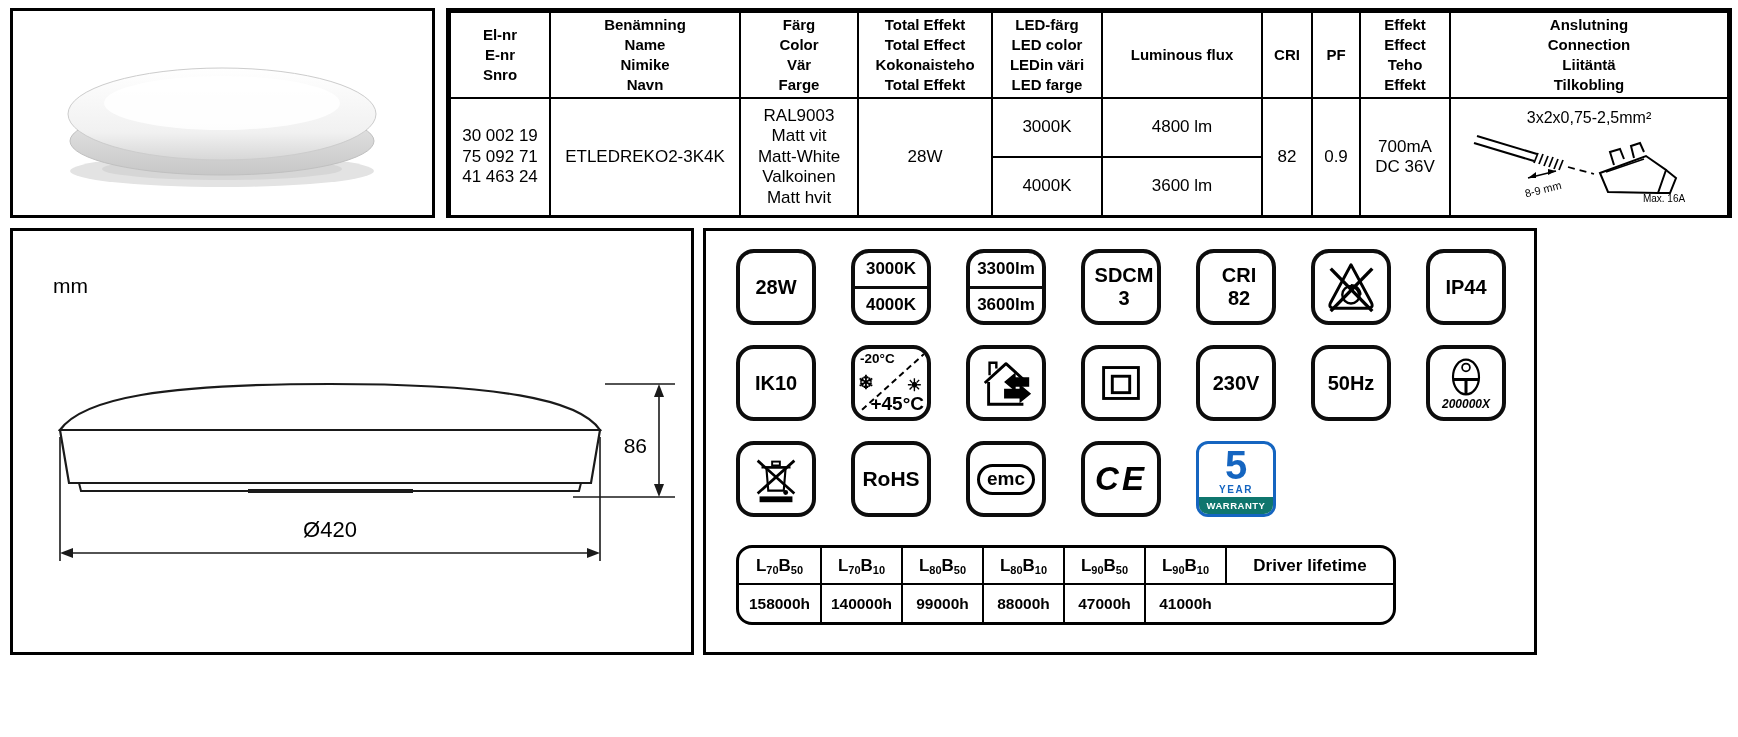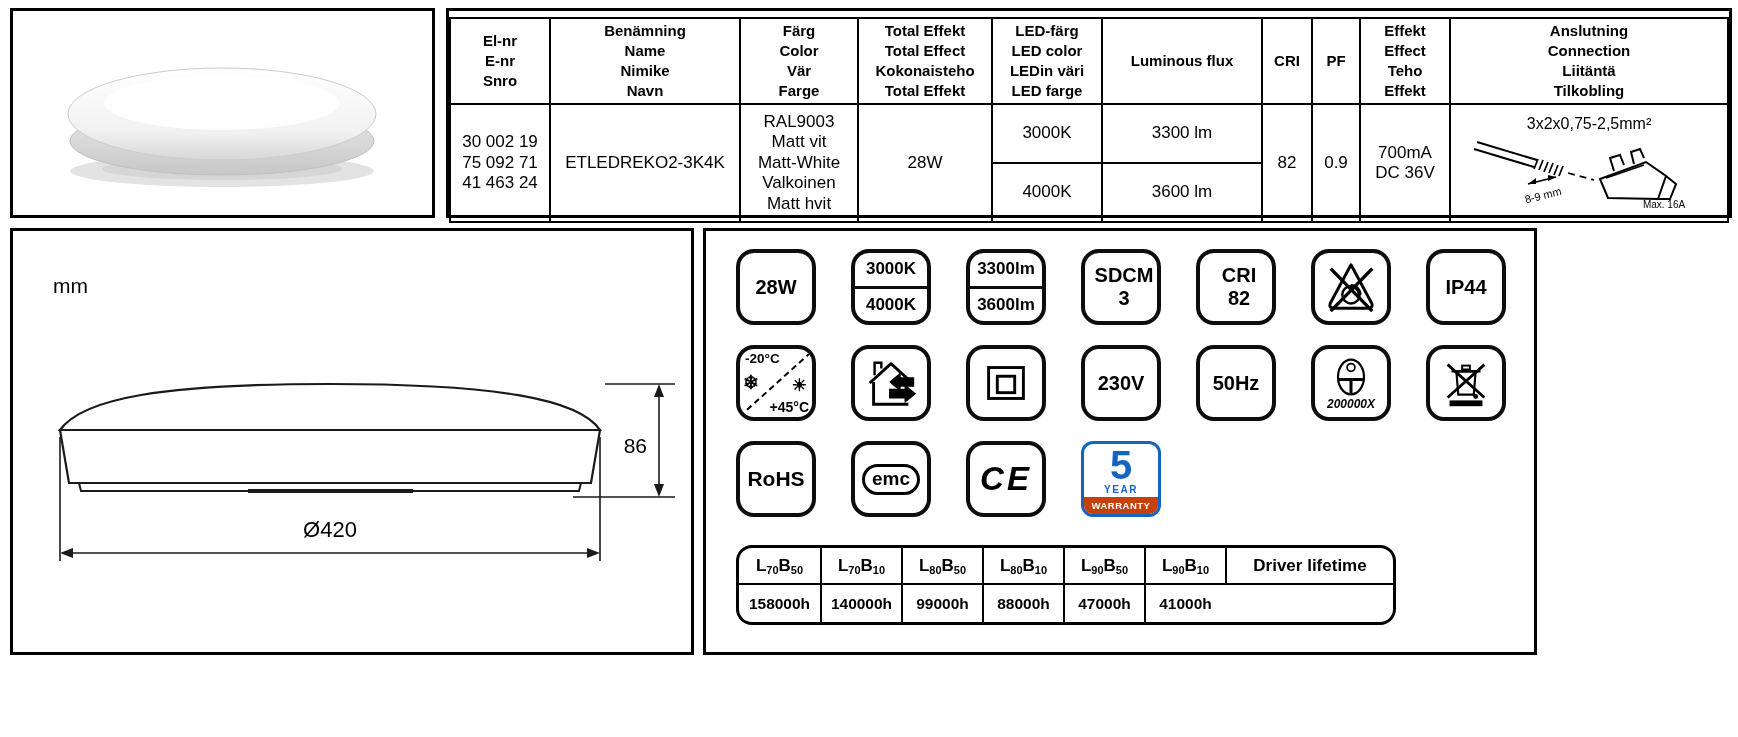--- a/index.html
+++ b/index.html
@@ -5,21 +5,21 @@
   html,body{margin:0;padding:0;}
   body{
     width:1738px;height:737px;background:#fff;position:relative;
     font-family:"Liberation Sans",sans-serif;color:#000;overflow:hidden;
   }
   .box{position:absolute;border:3px solid #000;background:#fff;box-sizing:border-box;}
   .preline{white-space:pre-line;}
 
   
   #spec-box{left:446px;top:8px;width:1286px;height:210px;}
-  #spec-box table{border-collapse:collapse;width:100%;height:100%;table-layout:fixed;margin-top:6px;}
+  #spec-box table{border-collapse:collapse;width:100%;height:100%;table-layout:fixed;}
   #spec-box th,#spec-box td{border:2px solid #000;text-align:center;vertical-align:middle;padding:2px;}
   #spec-box th{font-size:15px;font-weight:bold;line-height:1.32;}
   #spec-box td{font-size:17px;font-weight:normal;line-height:1.2;}
   #spec-box tr.hdr-row{height:86px;}
   #spec-box tr.data-row{height:59px;}
   td.cell-color{text-align:left;padding-left:7px;line-height:1.15;}
   td.cell-conn{padding:2px 0 0 0;vertical-align:top;}
   .conn-spec{font-size:16px;display:block;margin-top:2px;}
 
   
@@ -45,31 +45,31 @@
   .badge.split .half{flex:1;width:100%;display:flex;align-items:center;justify-content:center;font-size:17px;}
   .badge.split .half+.half{border-top:3px solid #0d0d0d;}
   .b-ce{font-size:33px;letter-spacing:3px;font-style:italic;}
   .b-rohs{font-size:21px;}
   .emc-oval{border:3px solid #000;border-radius:16px;padding:1px 7px 2px 7px;font-size:19px;text-align:center;}
   .cycles-label{font-size:12px;margin-top:-2px;font-style:italic;}
 
   
   .temp-wrap{position:relative;width:100%;height:100%;}
   .t-min{position:absolute;top:2px;left:5px;font-size:13.5px;}
-  .t-max{position:absolute;bottom:2px;right:3px;font-size:14px;text-align:right;}
+  .t-max{position:absolute;bottom:2px;right:3px;font-size:19px;text-align:right;}
   .t-snow{position:absolute;left:3px;top:22px;font-size:19px;}
   .t-sun{position:absolute;right:5px;top:26px;font-size:17px;}
   .t-dash{position:absolute;left:-4px;top:31px;width:86px;border-top:2.5px dashed #000;
           transform:rotate(-42deg);transform-origin:50% 50%;}
 
   
   .badge.warranty{border:3px solid #1565c0;border-radius:12px;justify-content:flex-start;}
   .w-num{font-size:40px;line-height:1;color:#1565c0;margin-top:1px;}
   .w-year{font-size:10px;color:#1565c0;letter-spacing:1.5px;margin-top:-1px;text-align:center;}
-  .w-band{background:#c2410c;color:#fff;font-size:9.5px;width:100%;text-align:center;
+  .w-band{background:#0f766e;color:#fff;font-size:9.5px;width:100%;text-align:center;
           padding:3px 0;margin-top:auto;letter-spacing:.5px;}
 
   
   .lt{
     position:absolute;left:30px;top:314px;width:660px;height:80px;
     border:3px solid #000;border-radius:16px;overflow:hidden;background:#fff;
     display:grid;grid-template-columns:81px 81px 81px 81px 81px 81px 1fr;
     grid-template-rows:1fr 1fr;box-sizing:border-box;
   }
   .lt-c{display:flex;align-items:center;justify-content:center;font-weight:bold;box-sizing:border-box;}
@@ -157,21 +157,21 @@
 75 092 71
 41 463 24</td>
       <td rowspan="2">ETLEDREKO2-3K4K</td>
       <td rowspan="2" class="preline cell-color">RAL9003
 Matt vit
 Matt-White
 Valkoinen
 Matt hvit</td>
       <td rowspan="2">28W</td>
       <td>3000K</td>
-      <td>3300 lm</td>
+      <td>4800 lm</td>
       <td rowspan="2">82</td>
       <td rowspan="2">0.9</td>
       <td rowspan="2" class="preline">700mA
 DC 36V</td>
       <td rowspan="2" class="cell-conn">
         <span class="conn-spec">3x2x0,75-2,5mm²</span>
         <svg width="250" height="76" viewBox="0 0 250 76">
           <g stroke="#000" fill="none">
             <line x1="10" y1="16" x2="70" y2="34" stroke-width="2"></line>
             <line x1="13" y1="9" x2="73" y2="27" stroke-width="2"></line>
@@ -260,20 +260,23 @@
         <path d="M30 29 A9 9 0 0 1 39 38" fill="none" stroke="#000" stroke-width="4"></path>
         <line x1="9" y1="11" x2="52" y2="55" stroke="#000" stroke-width="3.5"></line>
         <line x1="52" y1="11" x2="9" y2="55" stroke="#000" stroke-width="3.5"></line>
       </svg>
     </div>
     <div class="badge">
       <span class="b-label">IP44</span>
     </div>
 
     <div class="badge">
+      <span class="b-label">IK10</span>
+    </div>
+    <div class="badge">
       <div class="temp-wrap">
         <span class="t-min">-20°C</span>
         <span class="t-snow">❄</span>
         <span class="t-dash"></span>
         <span class="t-sun">☀</span>
         <span class="t-max">+45°C</span>
       </div>
     </div>
     <div class="badge">
       <svg width="58" height="58" viewBox="0 0 60 60">

